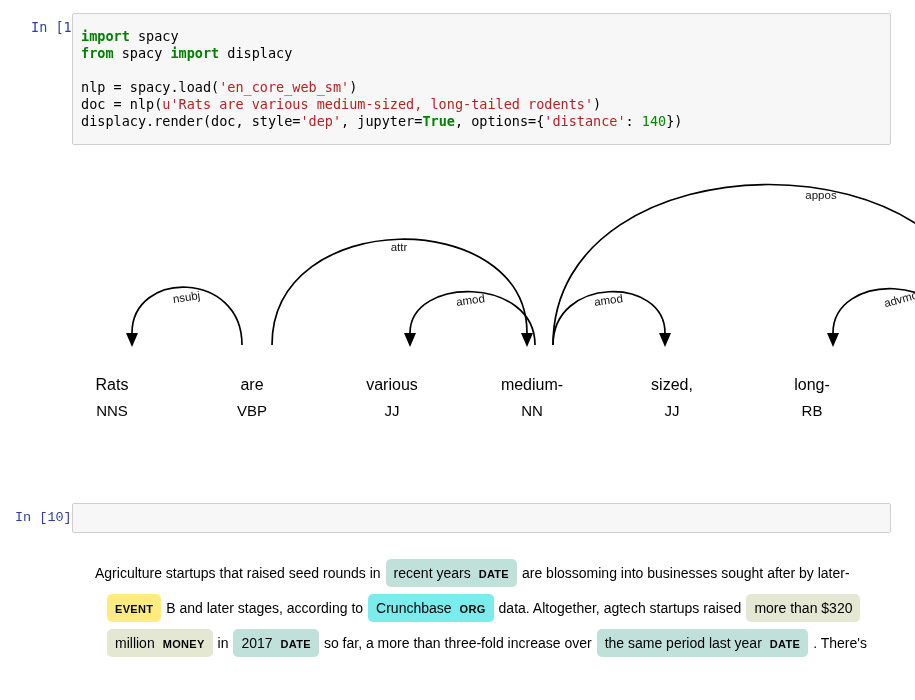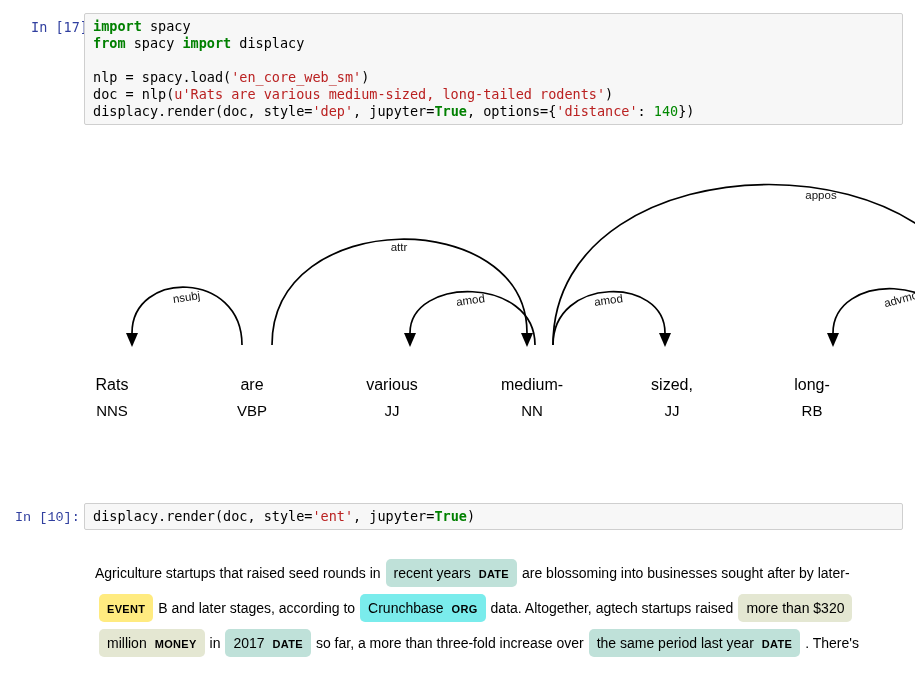--- a/index.html
+++ b/index.html
@@ -2,40 +2,40 @@
 <html><head>
 <meta charset="utf-8">
 <style>
   html,body { margin:0; padding:0; background:#ffffff; }
   body { width:915px; height:700px; position:relative; overflow:hidden;
          font-family:"Liberation Sans", sans-serif; color:#000; }
 
   .prompt { position:absolute; font-family:"DejaVu Sans Mono", monospace;
             font-size:13.5px; line-height:17px; color:#303F9F; }
 
-  .codebox { position:absolute; left:84px; width:801px; background:#f7f7f7;
-             border:1px solid #cfcfcf; border-radius:2px; padding:4px 8px;
+  .codebox { position:absolute; left:72px; width:801px; background:#f7f7f7;
+             border:1px solid #cfcfcf; border-radius:2px; padding:14px 8px;
              font-family:"DejaVu Sans Mono", monospace; font-size:13.5px;
              line-height:17px; white-space:pre; color:#000; }
   .tok-kw  { color:#008000; font-weight:bold; }
   .tok-str { color:#BA2121; }
   .tok-num { color:#008800; }
 
   #dep-output { position:absolute; top:140px; left:0; width:915px; height:320px; }
   .dep-word { font-size:16px; fill:#000; text-anchor:middle; }
   .dep-tag  { font-size:15px; fill:#000; text-anchor:middle; }
   .dep-arc-label { font-size:11.5px; fill:#111; text-anchor:middle; }
   .dep-arc  { fill:none; stroke:#000; stroke-width:1.7px; }
   .dep-arrow{ fill:#000; stroke:none; }
 
   #ner-output { position:absolute; top:556px; left:95px; width:812px; }
   .ner-line { height:35px; line-height:35px; white-space:nowrap; font-size:14px; }
   .chip { display:inline-block; line-height:1; padding:7px 8px; border-radius:5px;
           margin:0 5px; }
-  .ner-line .chip:first-child { margin-left:4px; }
+  .ner-line .chip:first-child { margin-left:12px; }
   .chip .lbl { font-size:11px; font-weight:bold; vertical-align:middle;
                letter-spacing:0.3px; }
   .chip .etext + .lbl { margin-left:8px; }
 </style>
 </head>
 <body>
 
 <div class="prompt" style="left:31px; top:19px;">In [17]:</div>
 <div class="codebox" style="top:13px;" id="code1"><div><span class="tok-kw">import</span><span> spacy</span></div><div><span class="tok-kw">from</span><span> spacy </span><span class="tok-kw">import</span><span> displacy</span></div><div>&nbsp;</div><div><span>nlp = spacy.load(</span><span class="tok-str">'en_core_web_sm'</span><span>)</span></div><div><span>doc = nlp(</span><span class="tok-str">u'Rats are various medium-sized, long-tailed rodents'</span><span>)</span></div><div><span>displacy.render(doc, style=</span><span class="tok-str">'dep'</span><span>, jupyter=</span><span class="tok-kw">True</span><span>, options={</span><span class="tok-str">'distance'</span><span>: </span><span class="tok-num">140</span><span>})</span></div></div>
 
@@ -67,19 +67,19 @@
       <text x="532" y="250" class="dep-word">medium-</text>
       <text x="532" y="276" class="dep-tag">NN</text>
       <text x="672" y="250" class="dep-word">sized,</text>
       <text x="672" y="276" class="dep-tag">JJ</text>
       <text x="812" y="250" class="dep-word">long-</text>
       <text x="812" y="276" class="dep-tag">RB</text>
     </svg>
 </div>
 
 <div class="prompt" style="left:15px; top:509px;font-family:Liberation Mono, monospace;">In [10]:</div>
-<div class="codebox" style="top:503px;" id="code2"><div><span>displacy.render(doc, style=</span><span class="tok-str">'ent'</span><span>, jupyter=</span><span class="tok-kw">True</span><span>)</span></div></div>
+<div class="codebox" style="top:503px;" id="code2"></div>
 
 <div id="ner-output">
     <div class="ner-line"><span>Agriculture startups that raised seed rounds in</span><span class="chip" style="background: rgb(191, 225, 217);"><span class="etext">recent years</span><span class="lbl">DATE</span></span><span>are blossoming into businesses sought after by later-</span></div>
     <div class="ner-line"><span class="chip" style="background: rgb(255, 235, 128);"><span class="lbl">EVENT</span></span><span>B and later stages, according to</span><span class="chip" style="background: rgb(122, 236, 236);"><span class="etext">Crunchbase</span><span class="lbl">ORG</span></span><span>data. Altogether, agtech startups raised</span><span class="chip" style="background: rgb(228, 231, 210);"><span class="etext">more than $320</span></span></div>
     <div class="ner-line"><span class="chip" style="background: rgb(228, 231, 210);"><span class="etext">million</span><span class="lbl">MONEY</span></span><span>in</span><span class="chip" style="background: rgb(191, 225, 217);"><span class="etext">2017</span><span class="lbl">DATE</span></span><span>so far, a more than three-fold increase over</span><span class="chip" style="background: rgb(191, 225, 217);"><span class="etext">the same period last year</span><span class="lbl">DATE</span></span><span>. There's</span></div>
   </div>
 
 </body></html>

